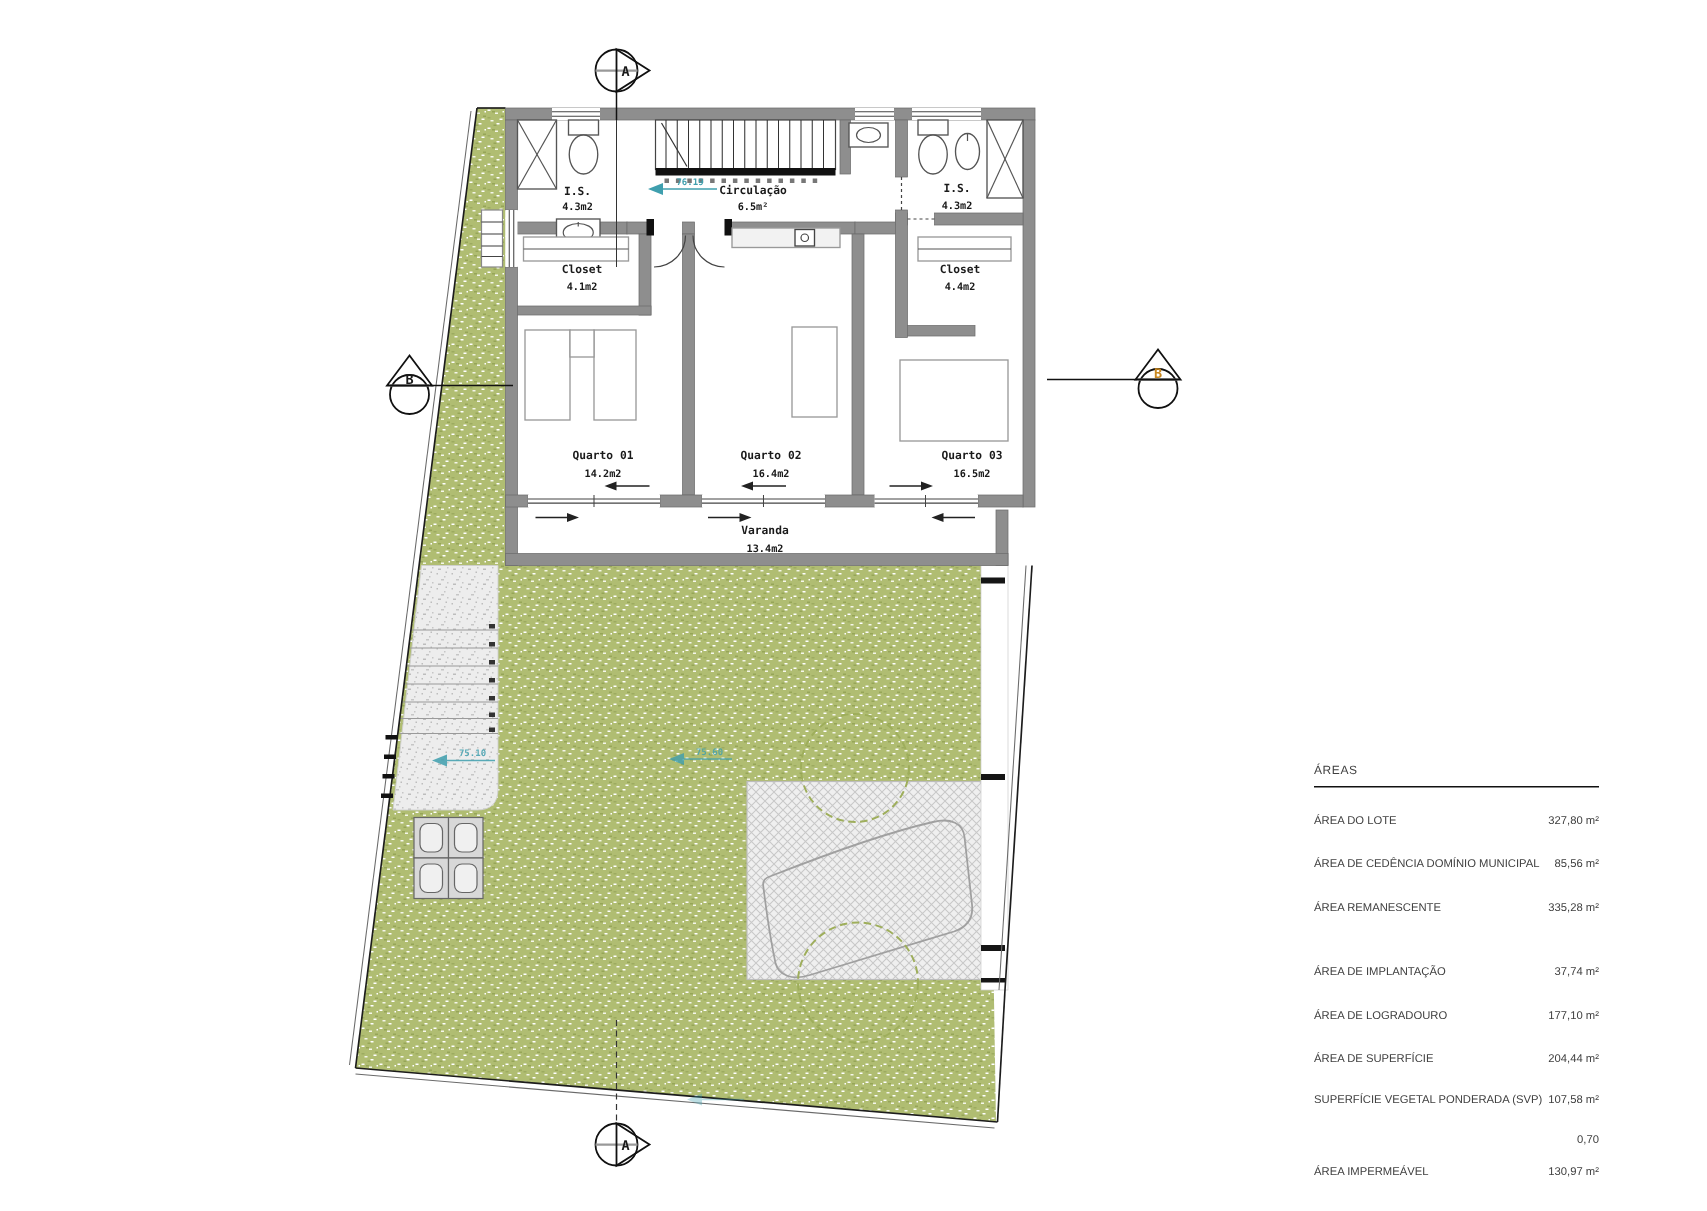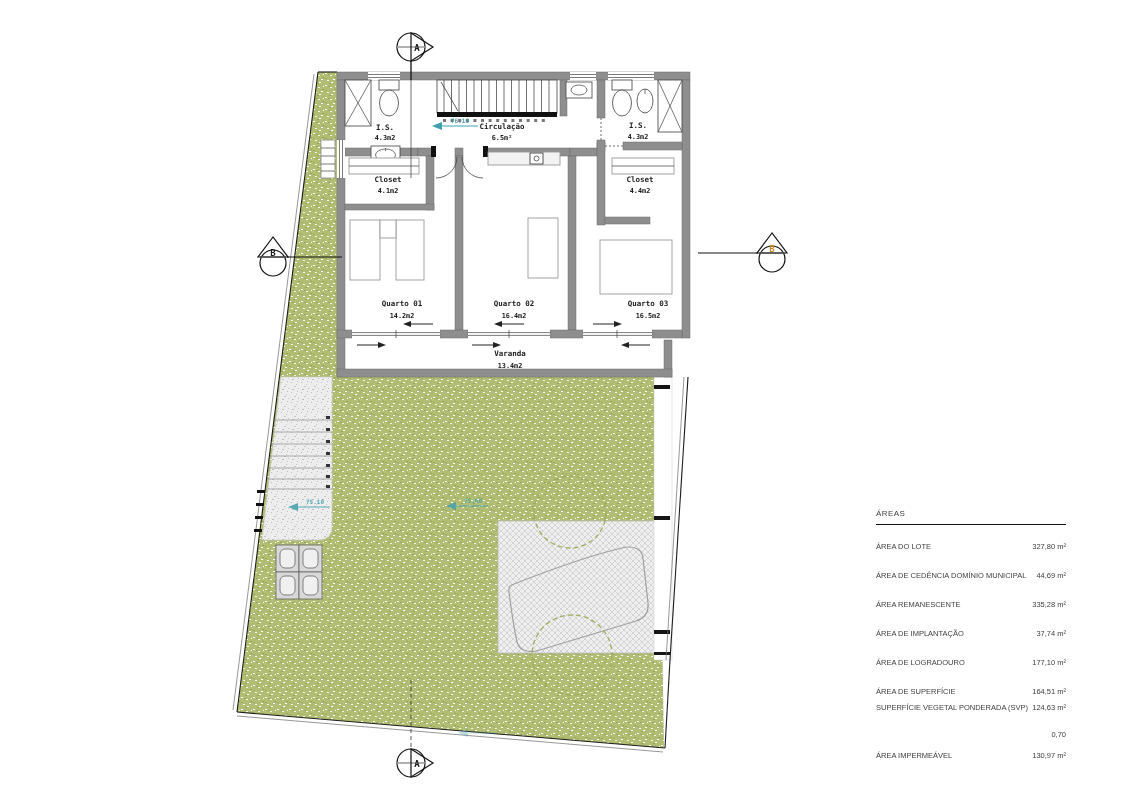--- a/index.html
+++ b/index.html
@@ -20,22 +20,22 @@
   .bound2{stroke:#6a6a6a;stroke-width:.7;fill:none;}
   .arrow{stroke:#222;stroke-width:1;fill:none;}
   .ah{fill:#222;}
   
   #areas{position:absolute;left:876px;top:509px;width:190px;color:#404040;}
   #areas .ttl{font-size:8px;letter-spacing:.4px;}
   #areas .rule{border-top:1.3px solid #111;margin-top:6px;margin-bottom:3px;}
   #areas .ar{display:flex;justify-content:space-between;font-size:7.5px;height:15px;line-height:15px;white-space:nowrap;margin-top:14px;}
   #areas .ar .v{}
   #areas .sub{height:11px;line-height:11px;}
-  #areas .g1{margin-top:14px;}
-  #areas .g2{margin-top:1px;}
+  #areas .g1{margin-top:28px;}
+  #areas .g2{margin-top:12px;}
   #areas .g3{margin-top:8px;}
 </style>
 </head>
 <body>
 
 <div id="canvas">
 <svg width="1138" height="807" viewBox="0 0 1138 807">
   <defs>
     <pattern id="grass" patternUnits="userSpaceOnUse" width="12" height="12">
       <rect width="12" height="12" fill="#b0bd72"></rect>
@@ -401,41 +401,41 @@
 
 <div id="areas">
   <div class="ttl">ÁREAS</div>
   <div class="rule"></div>
   <div class="ar">
     <span>ÁREA DO LOTE</span>
     <span class="v">327,80 m²</span>
   </div>
   <div class="ar">
     <span>ÁREA DE CEDÊNCIA DOMÍNIO MUNICIPAL</span>
-    <span class="v">44,69 m²</span>
+    <span class="v">85,56 m²</span>
   </div>
   <div class="ar">
     <span>ÁREA REMANESCENTE</span>
     <span class="v">335,28 m²</span>
   </div>
   <div class="ar g1">
     <span>ÁREA DE IMPLANTAÇÃO</span>
     <span class="v">37,74 m²</span>
   </div>
   <div class="ar">
     <span>ÁREA DE LOGRADOURO</span>
     <span class="v">177,10 m²</span>
   </div>
   <div class="ar">
     <span>ÁREA DE SUPERFÍCIE</span>
-    <span class="v">164,51 m²</span>
+    <span class="v">204,44 m²</span>
   </div>
   <div class="ar g2">
     <span>SUPERFÍCIE VEGETAL PONDERADA (SVP)</span>
-    <span class="v">124,63 m²</span>
+    <span class="v">107,58 m²</span>
   </div>
   <div class="ar sub">
     <span></span>
     <span class="v">0,70</span>
   </div>
   <div class="ar g3">
     <span>ÁREA IMPERMEÁVEL</span>
     <span class="v">130,97 m²</span>
   </div>
 </div>

